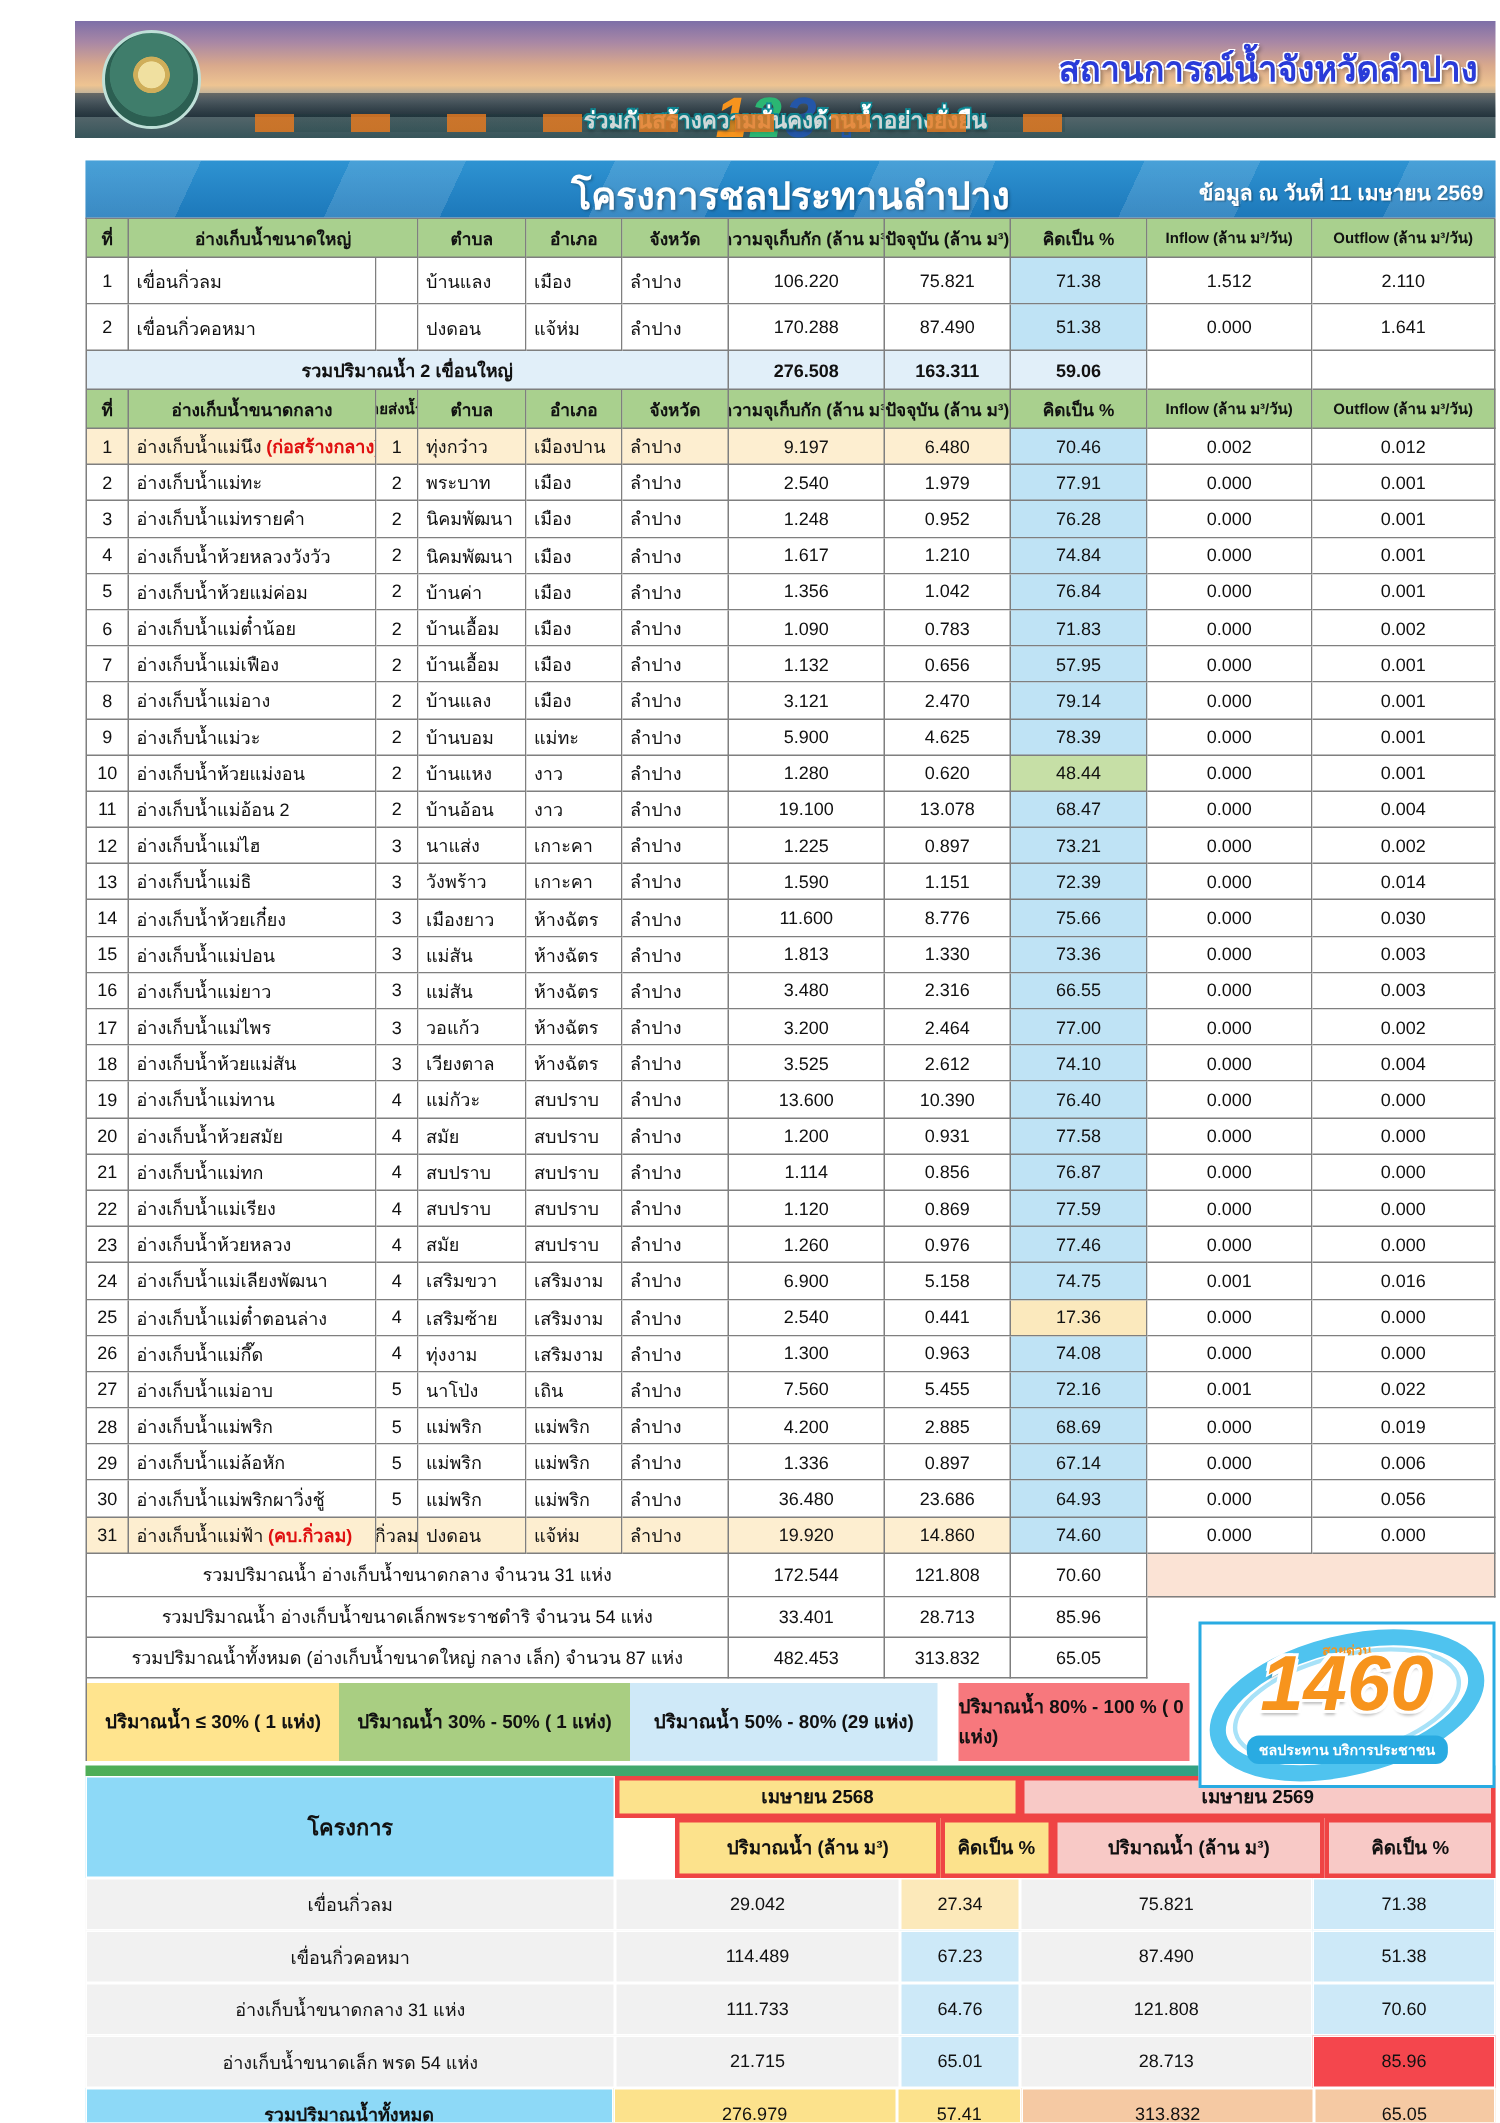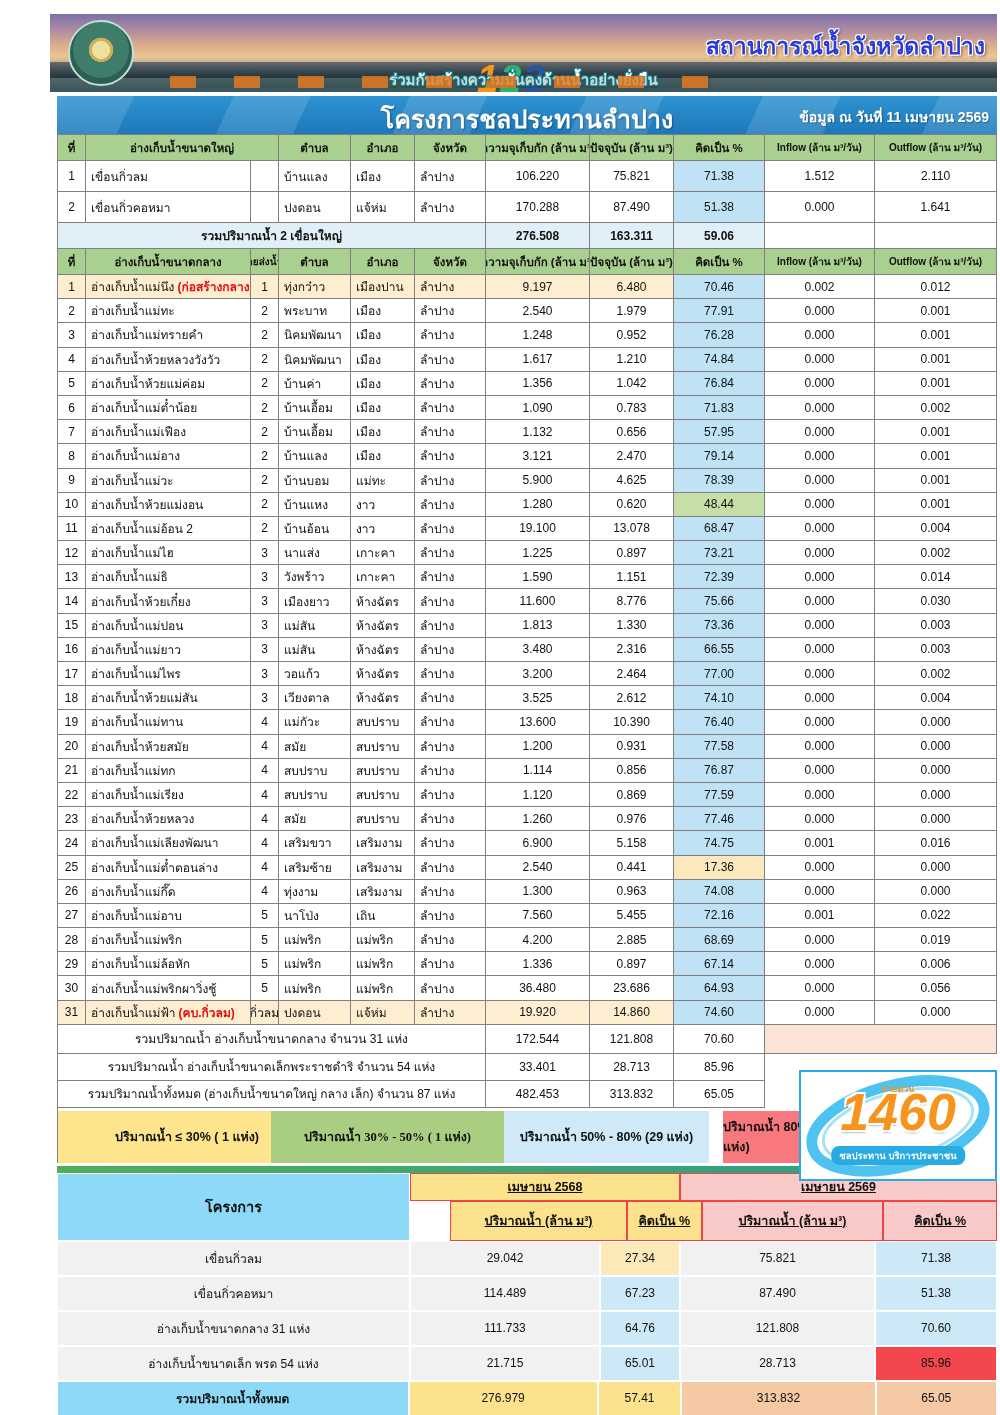--- a/index.html
+++ b/index.html
@@ -20,21 +20,21 @@
   .digits .d1{color:#F7941D;} .digits .d2{color:#2BB673;} .digits .d3{color:#2456A8;}
   .digits .yr{font-size:14px;color:#2456A8;font-style:normal;}
   .dept{font-size:14px;font-weight:bold;color:#16295c;margin-top:1px;letter-spacing:1px;}
   .ldate{font-size:8px;color:#3e4f74;margin-top:1px;}
   .btitle{position:absolute;right:12px;top:14px;font-size:23px;font-weight:bold;color:#2a3bd8;white-space:nowrap;
     text-shadow:-1px -1px 0 #fff,1px -1px 0 #fff,-1px 1px 0 #fff,1px 1px 0 #fff,2px 2px 3px rgba(0,0,0,.45);}
   .slogan{position:absolute;left:0;right:0;bottom:0;text-align:center;font-size:15px;font-weight:bold;color:#fff;
     text-shadow:-1px -1px 0 #0d8a96,1px -1px 0 #0d8a96,-1px 1px 0 #0d8a96,1px 1px 0 #0d8a96,0 2px 3px rgba(0,0,0,.4);}
 
   
-  .titlebar{position:relative;margin:4px 3px 0 57px;width:940px;height:38px;overflow:hidden;
+  .titlebar{position:relative;margin:15px 3px 0 57px;width:940px;height:38px;overflow:hidden;
     background:linear-gradient(180deg,#2e93d2 0%,#1d78ba 100%);}
   .titlebar::before{content:"";position:absolute;inset:0;
     background:repeating-linear-gradient(115deg,rgba(255,255,255,.13) 0 70px,rgba(255,255,255,0) 70px 160px);}
   .tb-title{position:absolute;left:0;right:0;top:3px;text-align:center;font-size:25px;font-weight:bold;color:#fff;
     text-shadow:1px 1px 2px rgba(0,0,0,.35);}
   .tb-date{position:absolute;right:8px;top:10px;font-size:14px;font-weight:bold;color:#fff;text-shadow:1px 1px 1px rgba(0,0,0,.3);}
 
   
   .wrap{margin-left:57px;width:940px;}
   .tbl{border-top:1px solid #7f7f7f;border-left:1px solid #7f7f7f;}
@@ -61,41 +61,41 @@
   .sumblue .c.wh{background:#fff;font-weight:normal;}
   .msum .c{height:29px;}
   .msum2 .c{height:27px;}
   .salmon{background:#FBE3D5;}
   .nob{border-right:none;border-bottom:none;background:transparent;}
 
   
   .bottom-block{position:relative;}
   .legend{display:flex;height:52px;margin-top:3px;}
   .lg{display:flex;align-items:center;justify-content:center;font-size:12.5px;font-weight:bold;color:#111;}
-  .lg0{width:168px;} .lg1{width:233px;font-family:Liberation Serif, serif;} .lg2{width:205px;} .lg3{width:154px;margin-left:14px;}
+  .lg0{width:168px;} .lg1{width:194px;} .lg2{width:205px;} .lg3{width:154px;margin-left:14px;}
   .hotline{position:absolute;top:16px;right:0;width:198px;height:111px;background:#fff;border:2px solid #29ABE2;box-sizing:border-box;overflow:hidden;}
   .hotline svg{position:absolute;inset:0;}
   .hl-small{position:absolute;top:10px;left:0;right:0;text-align:center;font-size:9px;font-weight:bold;color:#F7941D;}
   .hl-num{position:absolute;top:14px;left:0;right:0;text-align:center;font-size:52px;line-height:1;font-weight:bold;font-style:italic;color:#F7941D;
     text-shadow:-2px -2px 0 #fff,2px -2px 0 #fff,-2px 2px 0 #fff,2px 2px 0 #fff,0 3px 2px rgba(0,0,0,.25);}
   .hl-pill{position:absolute;bottom:14px;left:50%;transform:translateX(-50%);background:#29ABE2;color:#fff;font-size:9.5px;font-weight:bold;
     padding:2px 8px;border-radius:8px;white-space:nowrap;}
 
   .gsep{height:7px;margin-top:3px;background:linear-gradient(90deg,#4fae57,#2a9d8f);}
 
   
   .cmp{margin-top:0;}
   .cmp-h{display:flex;}
   .cmp-lab{width:353px;height:68px;background:#8DD9F7;display:flex;align-items:center;justify-content:center;
     font-size:14.5px;font-weight:bold;border:1px solid #fff;box-sizing:border-box;}
   .cmp-right{width:587px;}
   .cmp-years{display:flex;height:28px;}
   .cmp-sub{display:flex;height:40px;padding-left:40px;}
   .cmp-cell{display:flex;align-items:center;justify-content:center;font-size:12.5px;font-weight:bold;
-    border:1px solid #ef4444;box-sizing:border-box;text-decoration:underline;}
+    border:3px solid #ef4444;box-sizing:border-box;}
   .y68{background:#FCE28C;} .y69{background:#F8C9C6;}
   .w-y1{width:270px;} .w-y2{width:317px;}
   .w-v1{width:190px;} .w-p1{width:80px;} .w-v2{width:195px;} .w-p2{width:122px;}
   .cmp-row{display:flex;height:35px;}
   .cmp-row .cc{display:flex;align-items:center;justify-content:center;font-size:12px;border:1px solid #fff;box-sizing:border-box;}
   .lab{width:353px;background:#F1F1F1;font-size:12.5px;}
   .v{background:#F1F1F1;}
   .v-y{background:#FCE9BA;} .v-b{background:#CDE9F8;} .v-r{background:#F4464D;}
   .tot-lab{background:#8DD9F7;font-weight:bold;}
   .v-ty{background:#FCE28C;} .v-ts{background:#F5C9A3;}
@@ -608,21 +608,21 @@
         </div>
         <div class="gsum msum2">
           <div class="c">รวมปริมาณน้ำทั้งหมด (อ่างเก็บน้ำขนาดใหญ่ กลาง เล็ก) จำนวน 87 แห่ง</div>
           <div class="c">482.453</div>
           <div class="c">313.832</div>
           <div class="c">65.05</div>
           <div class="c nob"></div>
         </div>
 
         <div class="legend">
-          <div class="lg lg0" style="background: rgb(255, 228, 142); padding-left: 45px;">ปริมาณน้ำ ≤ 30% ( 1 แห่ง)</div>
+          <div class="lg lg0" style="background: rgb(255, 228, 142);">ปริมาณน้ำ ≤ 30% ( 1 แห่ง)</div>
           <div class="lg lg1" style="background: rgb(169, 206, 130);">ปริมาณน้ำ 30% - 50%  ( 1 แห่ง)</div>
           <div class="lg lg2" style="background: rgb(207, 233, 248);">ปริมาณน้ำ 50% - 80%  (29 แห่ง)</div>
           <div class="lg lg3" style="background: rgb(247, 120, 125);">ปริมาณน้ำ 80% - 100 % ( 0 แห่ง)</div>
         </div>
 
         <div class="hotline">
           <svg viewBox="0 0 198 111">
             <ellipse cx="99" cy="55" rx="90" ry="42" fill="none" stroke="#4FC3EF" stroke-width="11" transform="rotate(-14 99 55)"></ellipse>
             <ellipse cx="99" cy="55" rx="78" ry="34" fill="none" stroke="#A8E2F8" stroke-width="3" transform="rotate(-14 99 55)"></ellipse>
           </svg>

